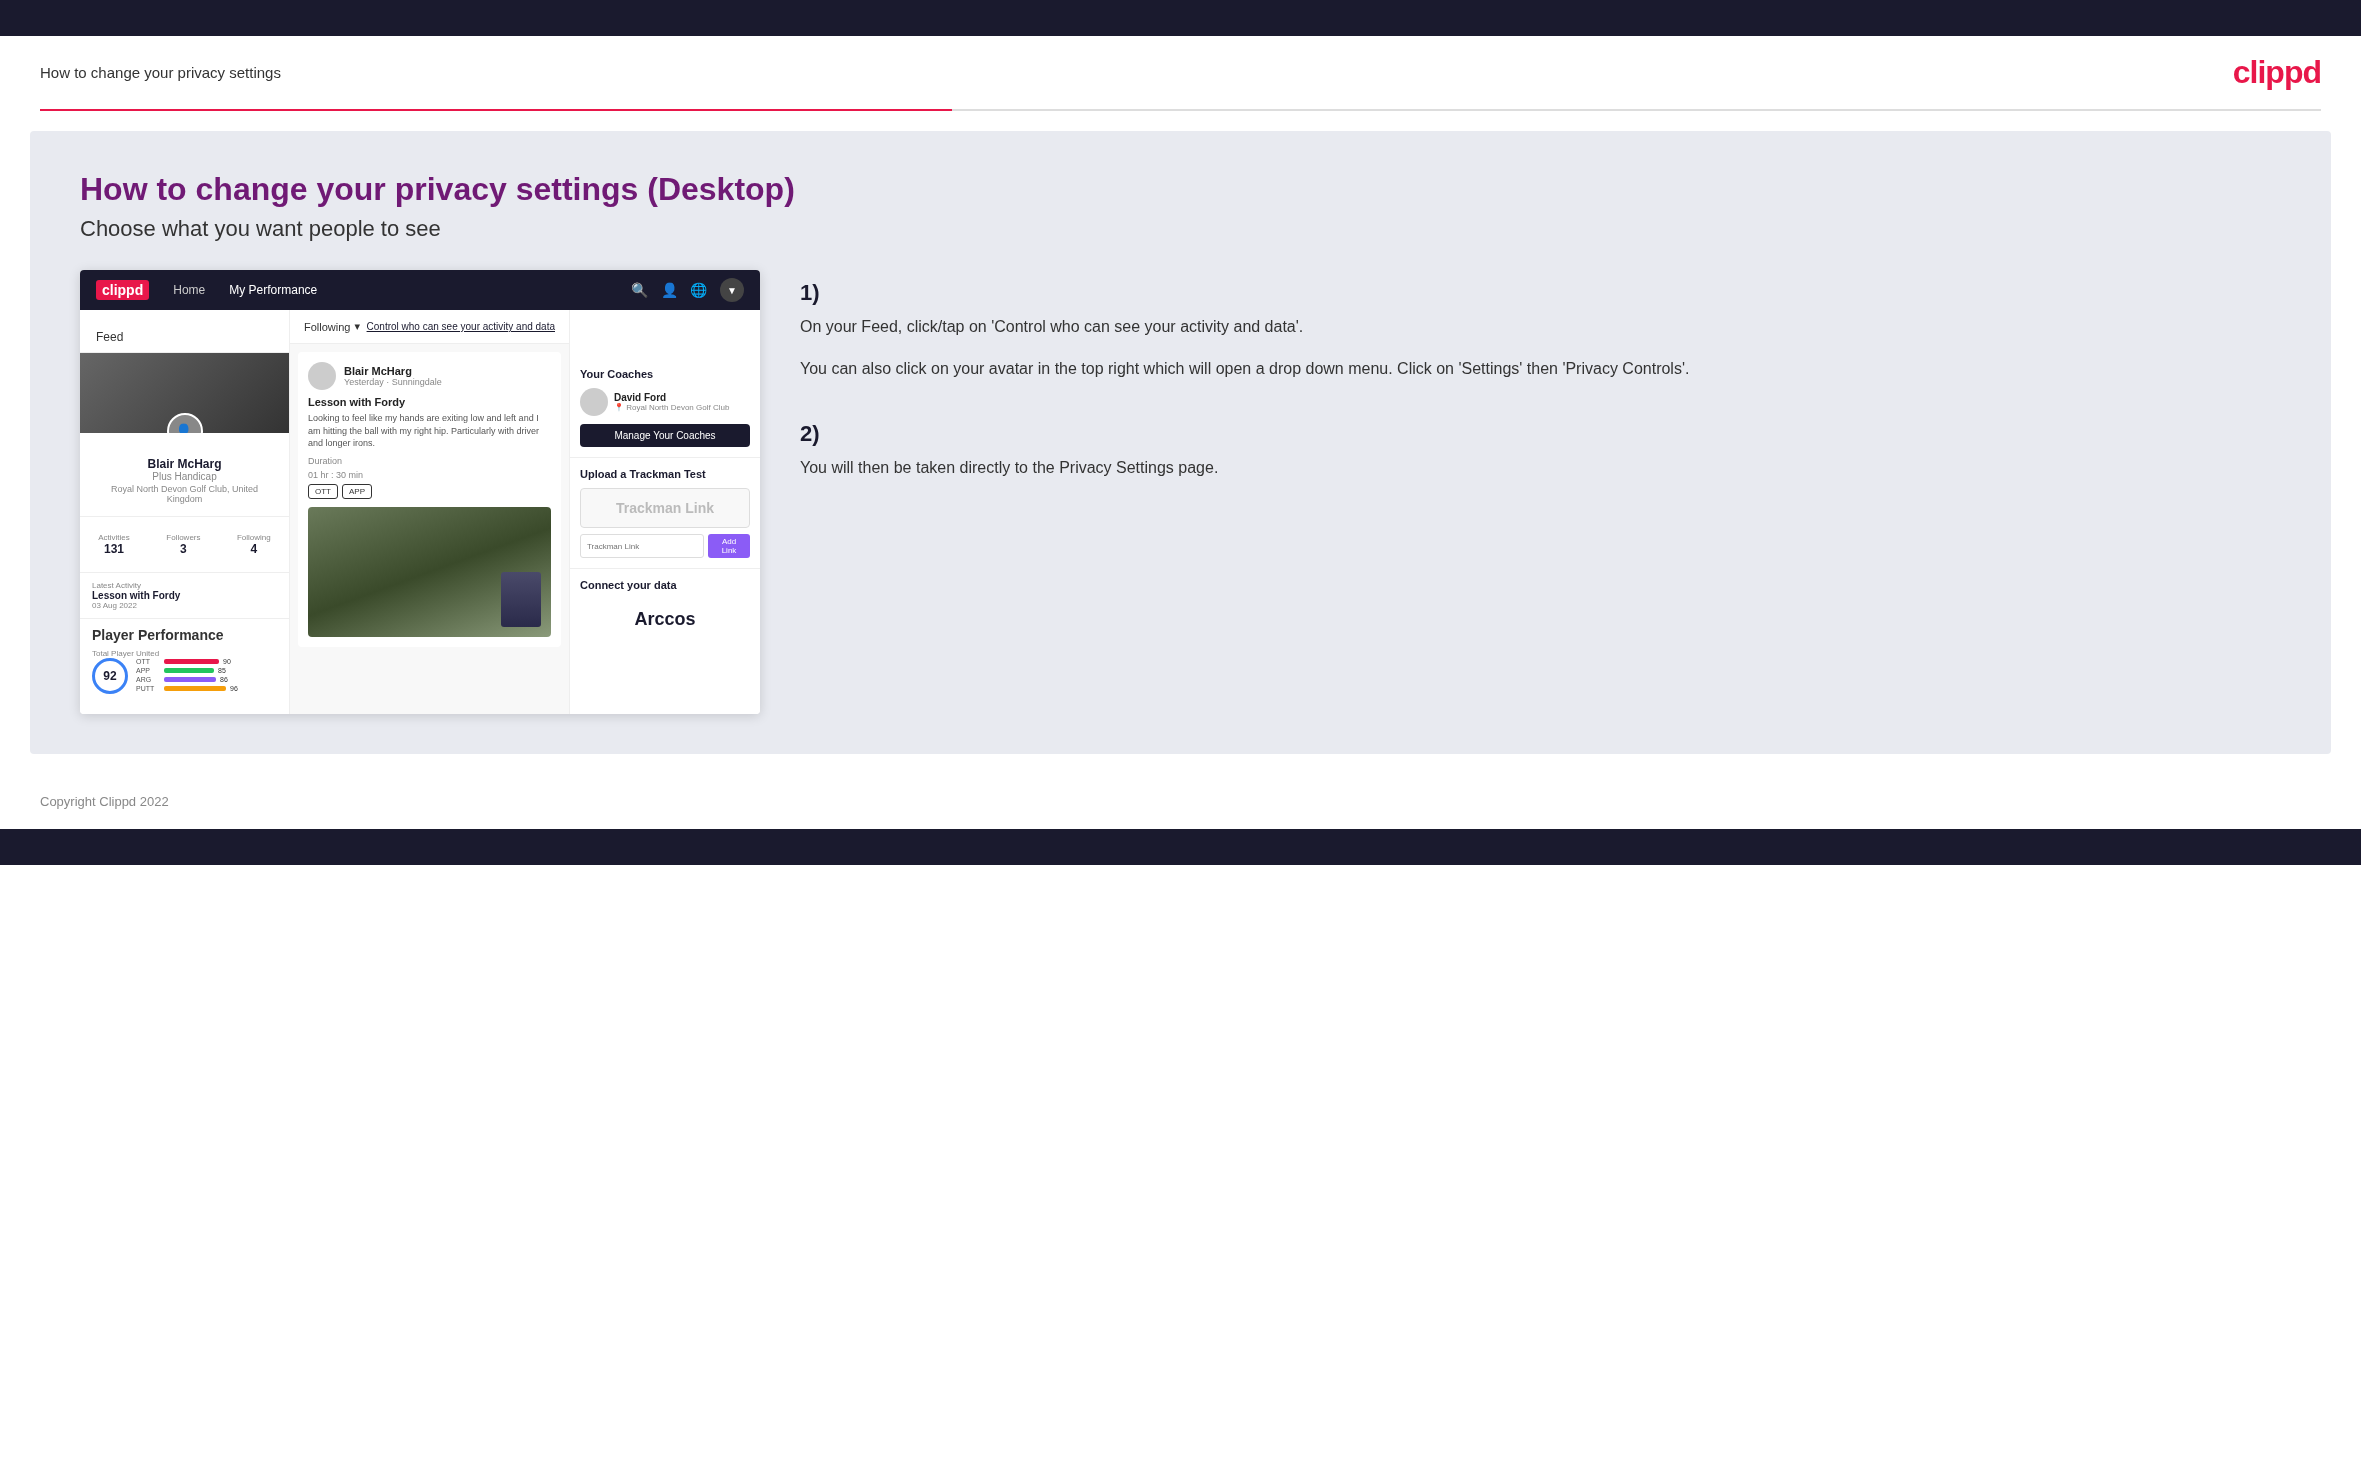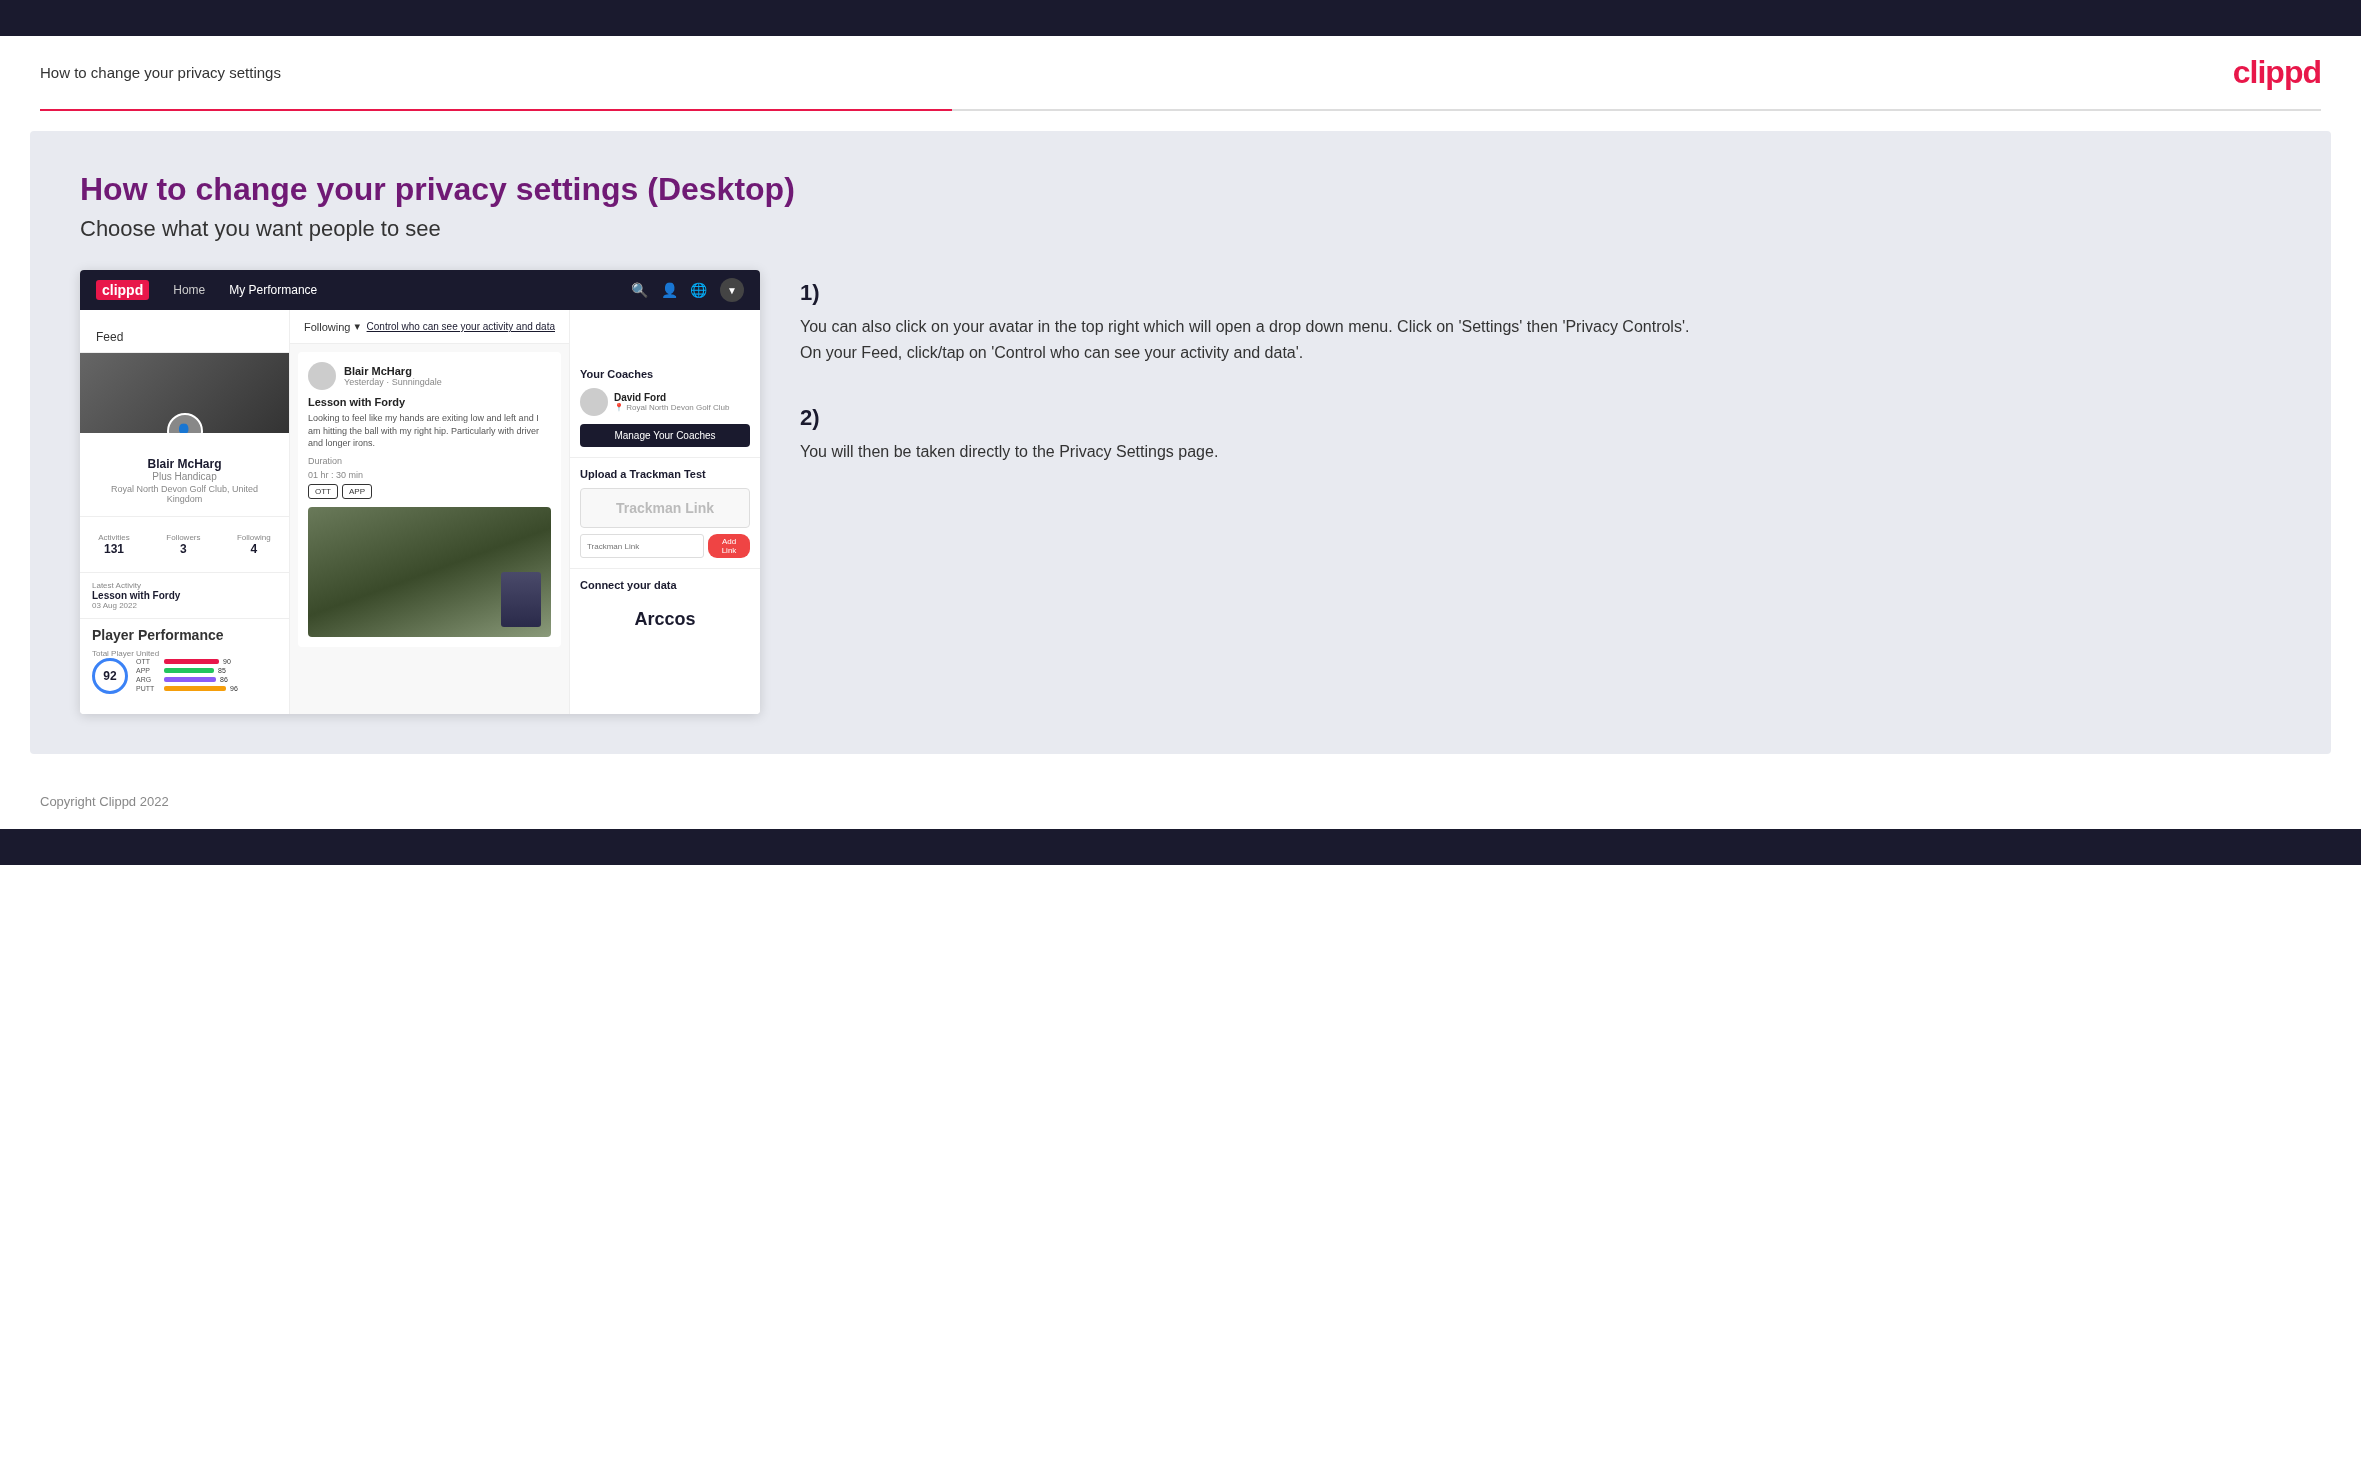--- a/index.html
+++ b/index.html
@@ -448,24 +448,24 @@
     }
     .app-trackman-input {
       flex: 1;
       border: 1px solid #ddd;
       border-radius: 3px;
       padding: 3px 6px;
       font-size: 8px;
       color: #bbb;
     }
     .app-add-link-btn {
-      background: #ef4444;
+      background: #8b5cf6;
       color: #fff;
       border: none;
-      border-radius: 9px;
+      border-radius: 3px;
       padding: 3px 6px;
       font-size: 8px;
       cursor: pointer;
     }
     .app-connect {
       padding: 10px;
     }
     .app-arccos {
       font-size: 18px;
       font-weight: 700;
@@ -681,22 +681,22 @@
 
         <line x1="700" y1="394" x2="725" y2="394" stroke="#e8174a" stroke-width="1.5"></line>
       </svg>
 
     </div>
 
     <div class="instructions">
 
       <div class="instruction-block">
         <div class="instruction-num">1)</div>
+        <div class="instruction-text" style="margin-bottom:16px;">On your Feed, click/tap on 'Control who can see your activity and data'.</div>
         <div class="instruction-text">You can also click on your avatar in the top right which will open a drop down menu. Click on 'Settings' then 'Privacy Controls'.</div>
-        <div class="instruction-text" style="margin-bottom:16px;">On your Feed, click/tap on 'Control who can see your activity and data'.</div>
       </div>
 
       <div class="instruction-block">
         <div class="instruction-num">2)</div>
         <div class="instruction-text">You will then be taken directly to the Privacy Settings page.</div>
       </div>
 
     </div>
 
   </div>

